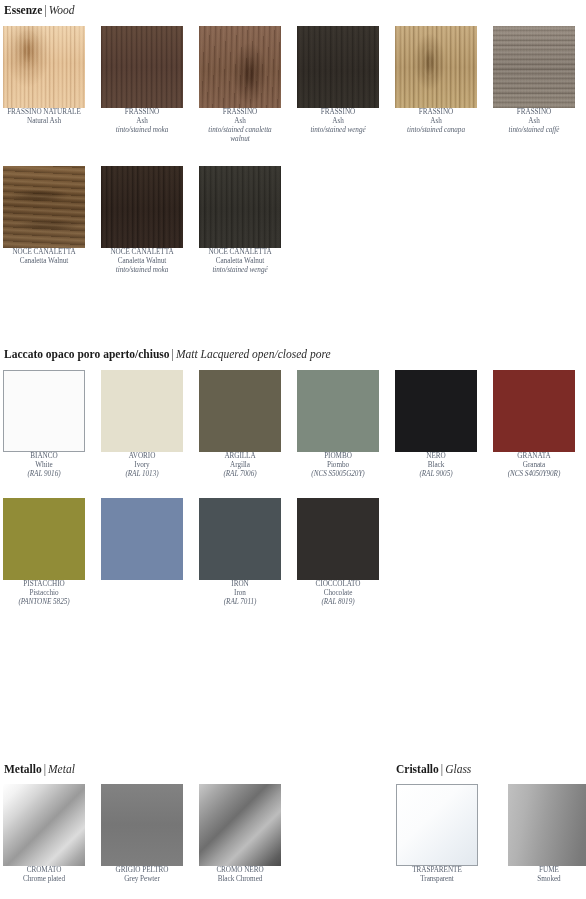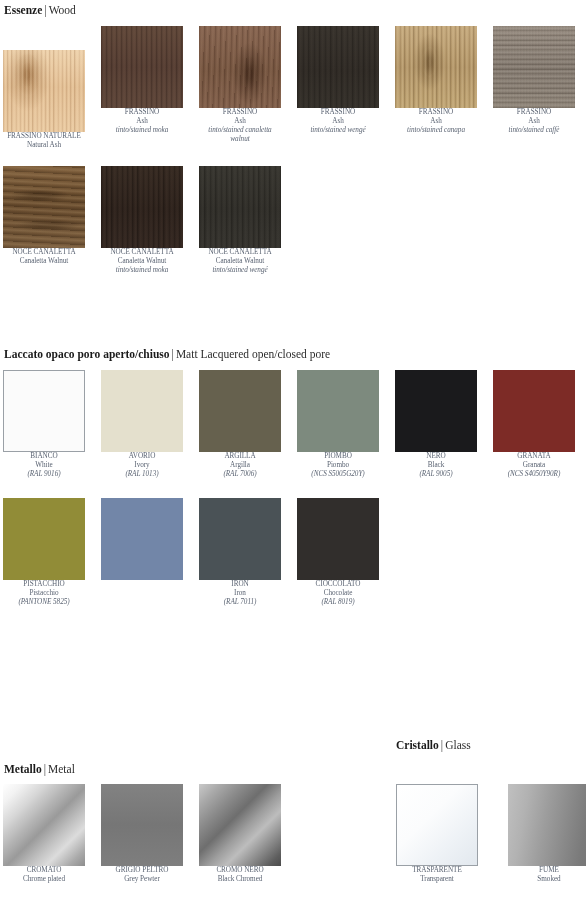--- a/index.html
+++ b/index.html
@@ -15,21 +15,21 @@
   
   .section-head{
     position:absolute;
     font-size:11.5px;
     line-height:14px;
     white-space:nowrap;
     color:#1a1a1a;
   }
   .section-head .it-name{font-weight:bold;font-family:"Liberation Serif",serif;}
   .section-head .bar{font-weight:normal;color:#3a3a3a;padding:0 2px;}
-  .section-head .en-name{font-weight:normal;color:#2c2c2c;}
+  .section-head .en-name{font-style:italic;font-weight:normal;color:#2c2c2c;}
 
   
   .group{position:absolute;}
   .cell{
     position:absolute;
     width:82px;
     text-align:center;
   }
   .sw{
     width:82px;height:82px;
@@ -163,21 +163,21 @@
 </head>
 <body>
 
 <div class="sheet">
 
   <div class="section-head" style="left:4px;top:3px;">
     <span class="it-name">Essenze</span><span class="bar">|</span><span class="en-name">Wood</span>
   </div>
 
   <div class="group" style="left:3px;top:26px;">
-    <div class="cell" style="left:0px;top:0px;margin-top:24px;">
+    <div class="cell" style="left:0px;top:0px;">
       <span class="sw w-naturale"></span>
       <span class="cap">
         <span class="l1">FRASSINO NATURALE</span>
         <span class="l2">Natural Ash</span>
         <span class="l3"></span>
       </span>
     </div>
     <div class="cell" style="left:98px;top:0px;">
       <span class="sw w-moka"></span>
       <span class="cap">
@@ -356,21 +356,21 @@
     <div class="cell" style="left:196px;top:0px;">
       <span class="sw m-cromonero"></span>
       <span class="cap">
         <span class="l1">CROMO NERO</span>
         <span class="l2">Black Chromed</span>
         <span class="l3"></span>
       </span>
     </div>
   </div>
 
-  <div class="section-head" style="left:396px;top:738px;">
+  <div class="section-head" style="left:396px;top:762px;">
     <span class="it-name">Cristallo</span><span class="bar">|</span><span class="en-name">Glass</span>
   </div>
 
   <div class="group" style="left:396px;top:784px;">
     <div class="cell" style="left:0px;top:0px;">
       <span class="sw bordered g-trasparente"></span>
       <span class="cap">
         <span class="l1">TRASPARENTE</span>
         <span class="l2">Transparent</span>
         <span class="l3"></span>

